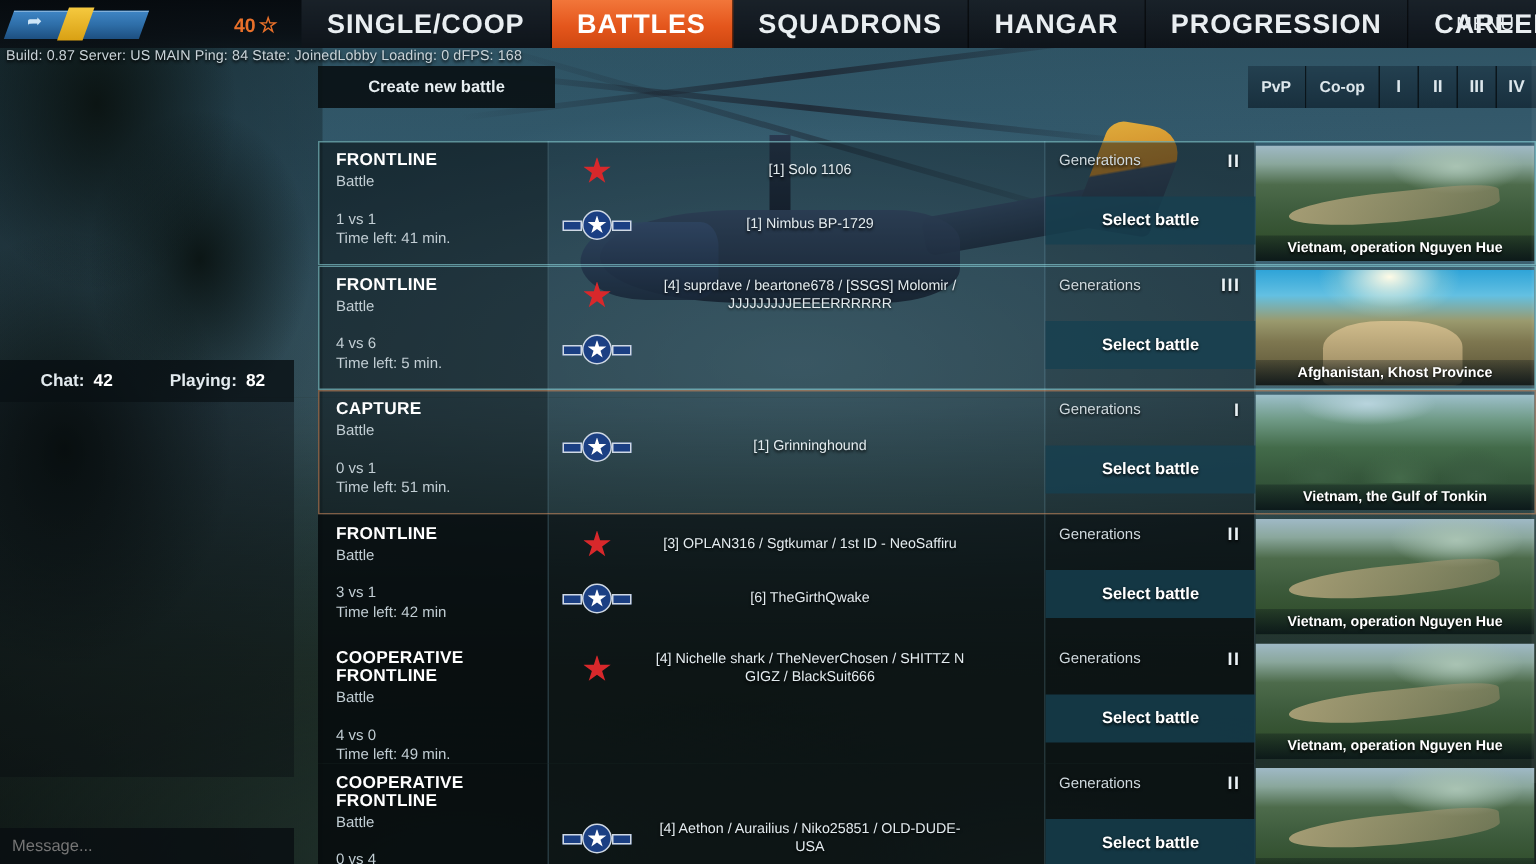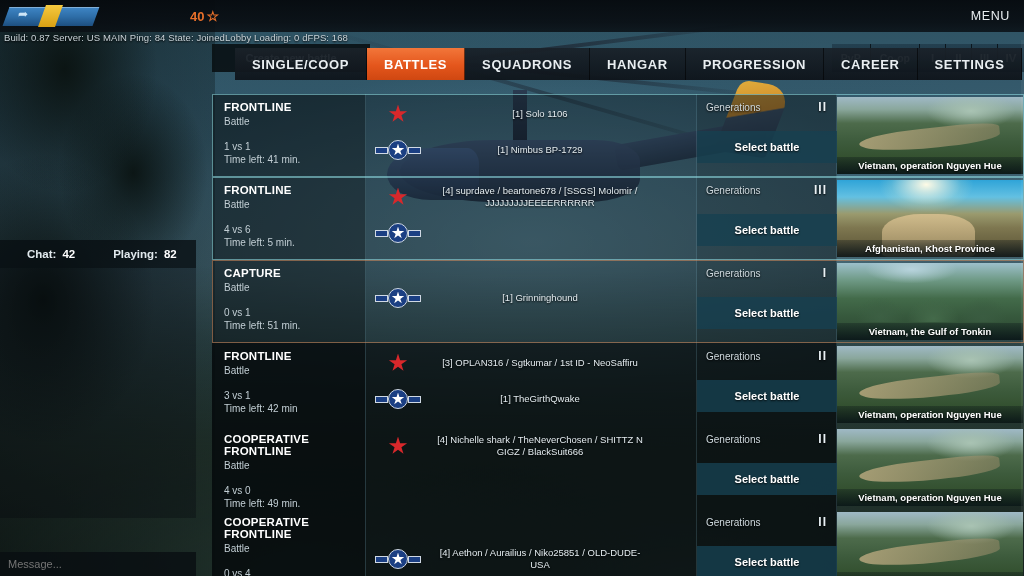--- a/index.html
+++ b/index.html
@@ -99,35 +99,34 @@
   .logo .band {
     position: absolute; left: 36px; top: 1px; width: 17px; height: 22px;
     background: linear-gradient(180deg,#f5c93f,#d9a013);
     transform: skewX(-20deg);
   }
   .logo .mark {
     position: absolute; left: 12px; top: 4px; width: 13px; height: 13px;
     color: #cfe6f7; font-size: 12px; line-height: 13px;
   }
   .level {
-    margin-left: 94px; display: flex; align-items: center; gap: 2px;
+    margin-left: 60px; display: flex; align-items: center; gap: 2px;
     color: #e8702a; font-size: 13px; font-weight: bold;
   }
   .level .star { font-size: 14px; color: #e8702a; }
 
   .navtabs { display: flex; align-items: stretch; height: 32px; margin-left: 16px; }
   .navtab {
     height: 32px; padding: 0 17px;
     display: flex; align-items: center; justify-content: center;
-    font-size: 13px; font-weight: bold; letter-spacing: .6px;
+    font-size: 18px; font-weight: bold; letter-spacing: .6px;
     color: #e9eef1;
     background: linear-gradient(180deg, rgba(26,34,42,.95), rgba(14,20,26,.95));
     border-right: 1px solid rgba(0,0,0,.55);
     cursor: pointer;
-    margin-top: 48px;
   }
   .navtab.active {
     background: linear-gradient(180deg,#f2763a 0%, #e4561c 55%, #cf4711 100%);
     color: #fff;
   }
   .menubtn {
     position: absolute; right: 14px; top: 0; height: 32px;
     display: flex; align-items: center;
     font-size: 12.5px; font-weight: normal; letter-spacing: .6px; color: #e9eef1;
     cursor: pointer;
@@ -579,21 +578,21 @@
 
       <div class="team blue" style="">
         <div class="emblem">
           <div class="usa-emblem">
             <div class="barL"></div>
                   <div class="barR"></div>
             <div class="circ"></div>
                   <div class="wstar"></div>
           </div>
         </div>
-        <div class="players">[1] TheGirthQwake</div>
+        <div class="players">[6] TheGirthQwake</div>
       </div>
     </div>
 
     <div class="cell-gen">
       <div class="genlabel">Generations</div>
       <div class="genroman">II</div>
       <div class="selectbtn">Select battle</div>
     </div>
 
     <div class="cell-map">

